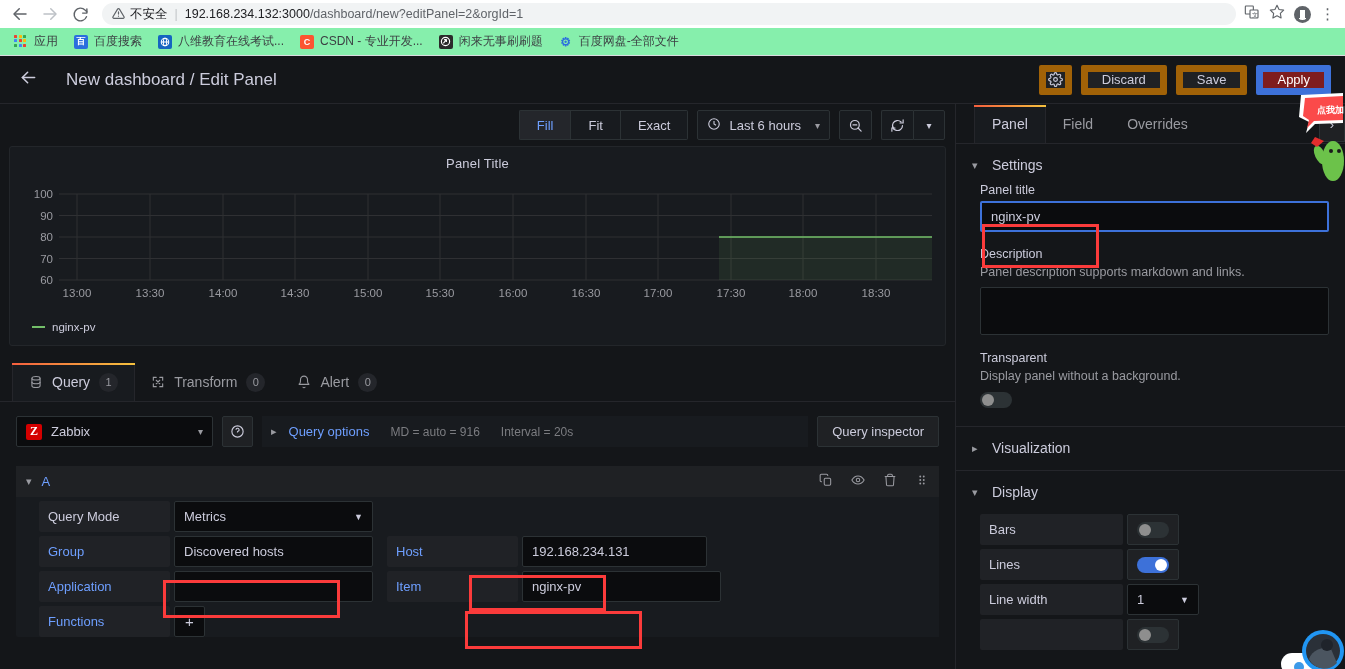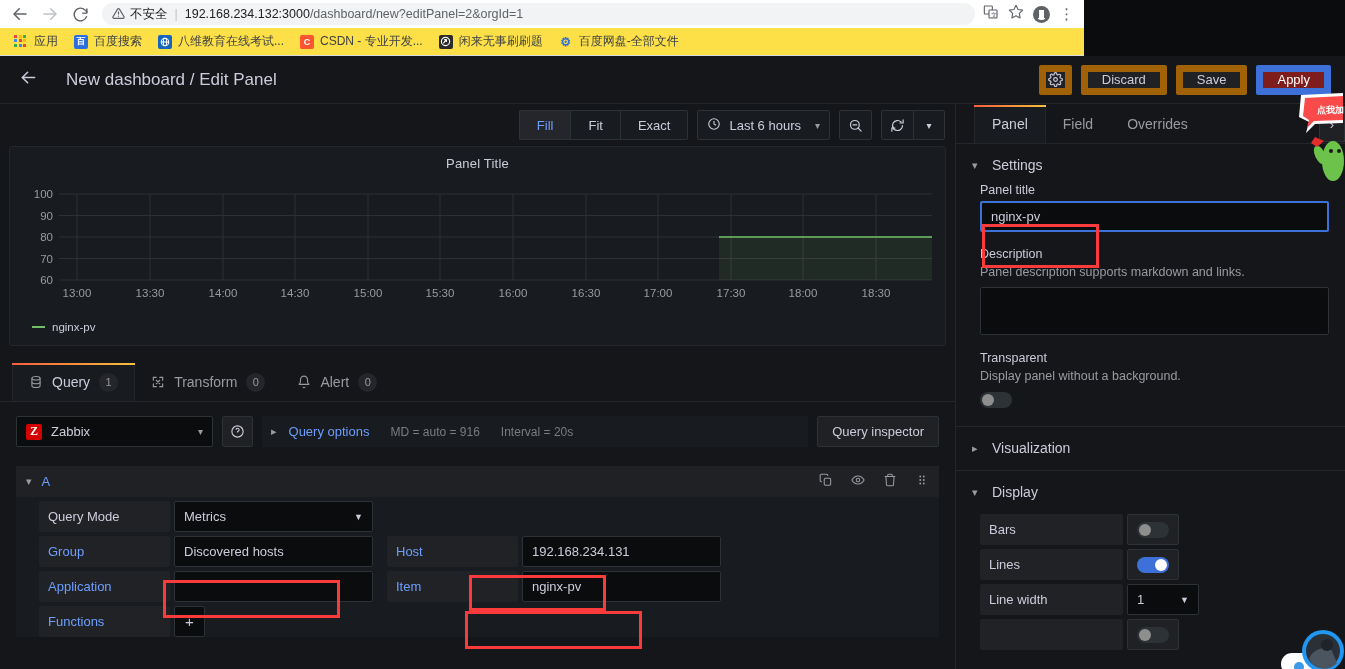--- a/index.html
+++ b/index.html
@@ -4,21 +4,21 @@
 <style>
   * { box-sizing: border-box; margin: 0; padding: 0; }
   html, body {
     width: 1345px; height: 669px;
     font-family: "Liberation Sans", sans-serif;
     background: #0b0c0e;
     overflow: hidden;
   }
 
   
-  .browser-chrome { width: 1084px; background: #ffffff; border-radius: 27px; }
+  .browser-chrome { width: 1345px; background: #ffffff; border-radius: 27px; }
   .omni-row {
     height: 28px; display: flex; align-items: center;
     padding: 0 8px 0 6px; gap: 2px; background: #ffffff;
   }
   .nav-btn {
     width: 28px; height: 28px; display: flex; align-items: center; justify-content: center;
     color: #5f6368; font-size: 17px; line-height: 1; flex: none;
   }
   .nav-btn.disabled { color: #bdc1c6; }
   .omnibox {
@@ -39,21 +39,21 @@
   }
   .avatar-chrome::before {
     content: ""; width: 11px; height: 11px; border-radius: 50%;
     background: radial-gradient(circle at 50% 32%, #fff 0 31%, transparent 32%),
                 radial-gradient(ellipse at 50% 115%, #fff 0 44%, transparent 45%);
   }
   .kebab { color: #5f6368; font-size: 15px; letter-spacing: 0; line-height: .7; }
 
   .bookmarks-row {
     height: 28px; display: flex; align-items: center; gap: 0;
-    padding: 0 6px; background: #fde047; border-bottom: 1px solid #dadce0;
+    padding: 0 6px; background: #86efac; border-bottom: 1px solid #dadce0;
   }
   .bm { display: flex; align-items: center; gap: 6px; padding: 0 8px; height: 24px;
         font-size: 12px; color: #3c4043; white-space: nowrap; }
   .bm-apps-grid {
     width: 14px; height: 14px;
     display: grid; grid-template-columns: repeat(3, 3px); grid-template-rows: repeat(3, 3px);
     gap: 1.5px;
   }
   .bm-apps-grid i { display: block; width: 3px; height: 3px; border-radius: .5px; }
   .bmi { width: 14px; height: 14px; border-radius: 2px; flex: none;
@@ -572,21 +572,21 @@
           </div>
           <div class="qfield-fill"></div>
         </div>
 
         <div class="qrow">
           <div class="qlabel">Group</div>
           <div class="qfield" style="width:199px">
             <span>Discovered hosts</span>
           </div>
           <div class="qlabel" style="margin-left:10px">Host</div>
-          <div class="qfield" style="width:199px">
+          <div class="qfield" style="width:185px">
             <span>192.168.234.131</span>
           </div>
           <div class="qfield-fill"></div>
         </div>
 
         <div class="qrow">
           <div class="qlabel">Application</div>
           <div class="qfield" style="width:199px">
             <span></span>
           </div>

